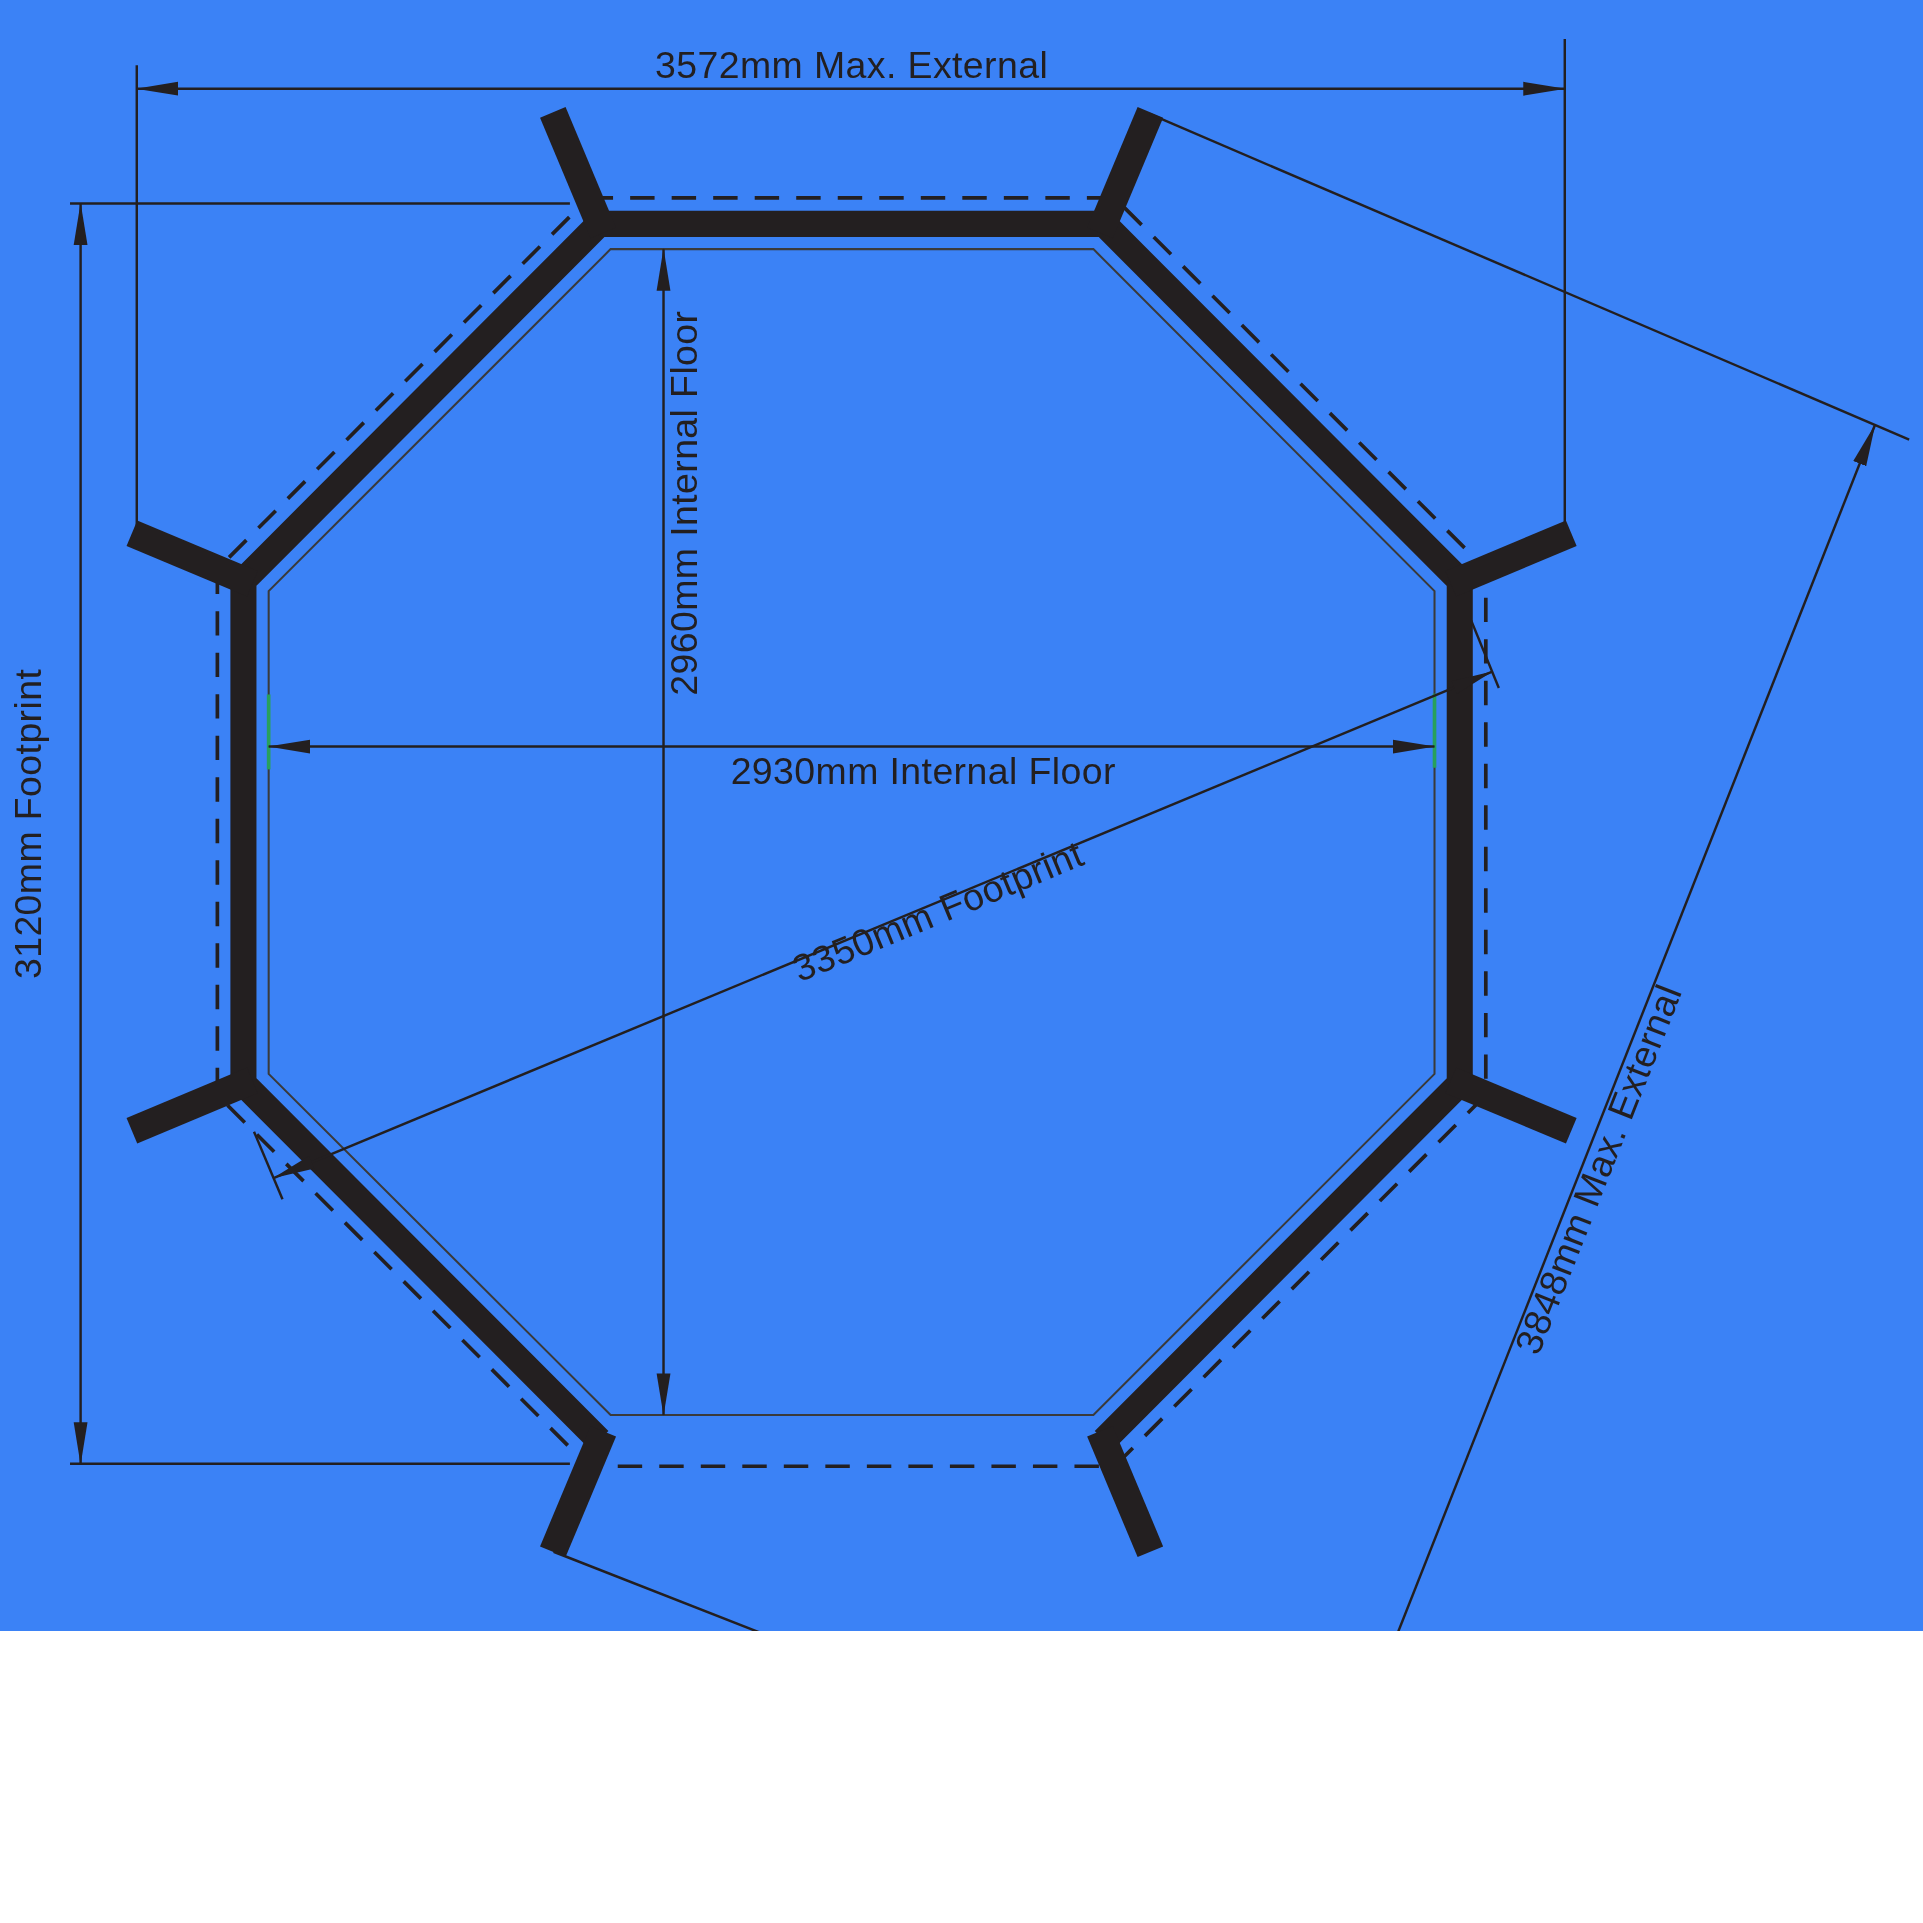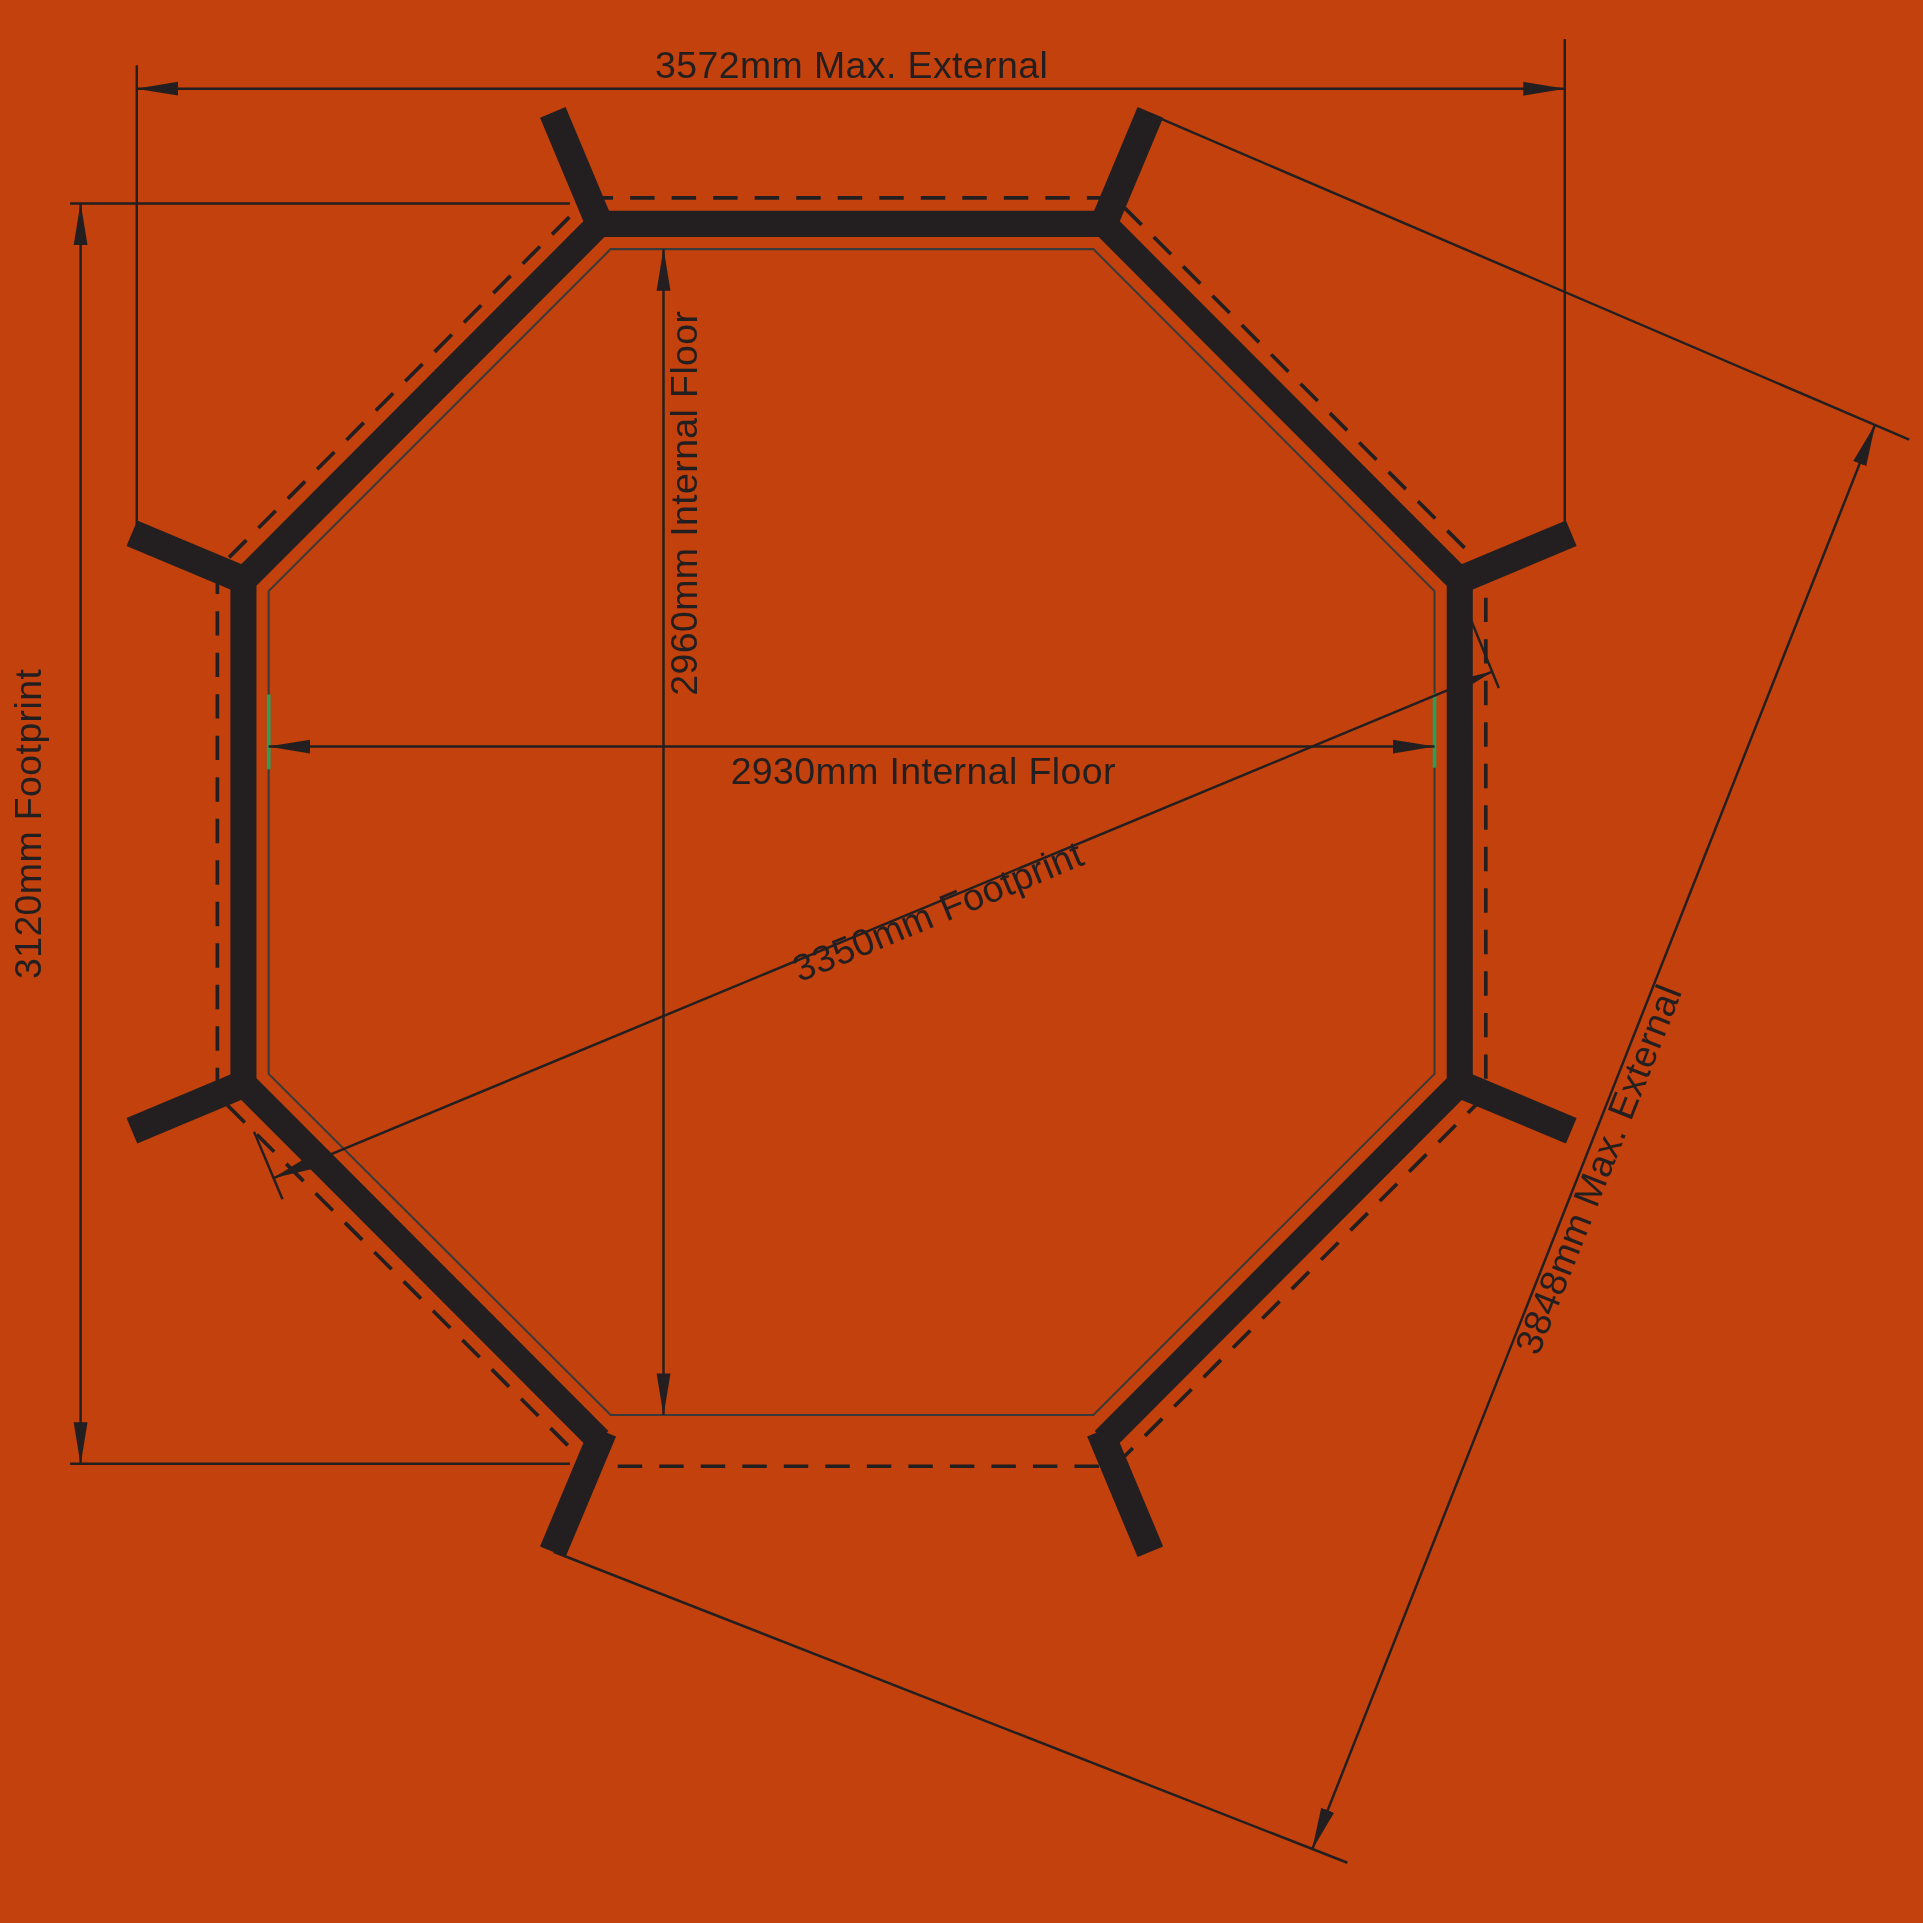--- a/index.html
+++ b/index.html
@@ -3,22 +3,22 @@
 <meta charset="utf-8">
 <style>
   html, body {
     margin: 0;
     padding: 0;
     background: #ffffff;
   }
   .stage {
     position: relative;
     width: 1923px;
-    height: 1923px;
-    background: #c2410c;
+    height: 1631px;
+    background: #3b82f6;
     font-family: "Liberation Sans", sans-serif;
   }
   svg { display: block; }
 
   
   .wall {
     fill: none;
     stroke: #231f20;
     stroke-width: 32;
     stroke-linejoin: miter;

